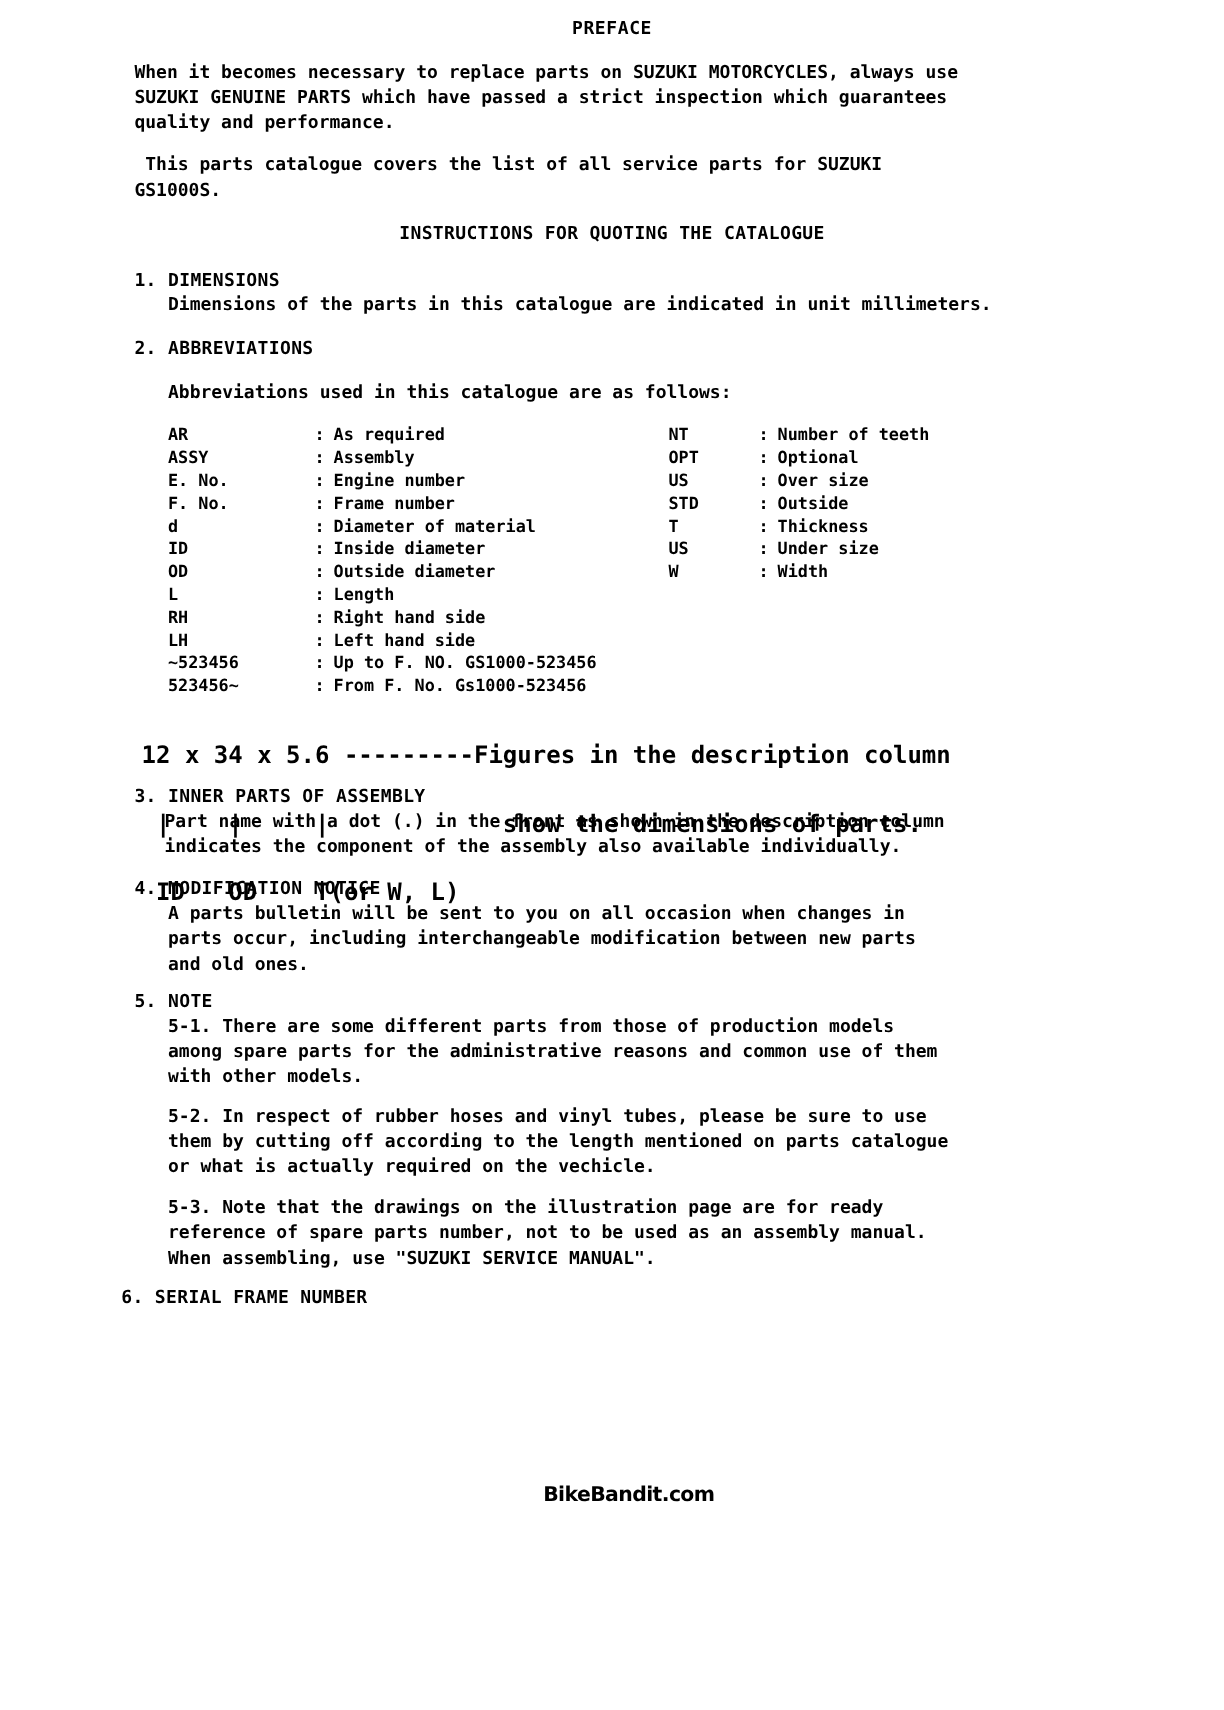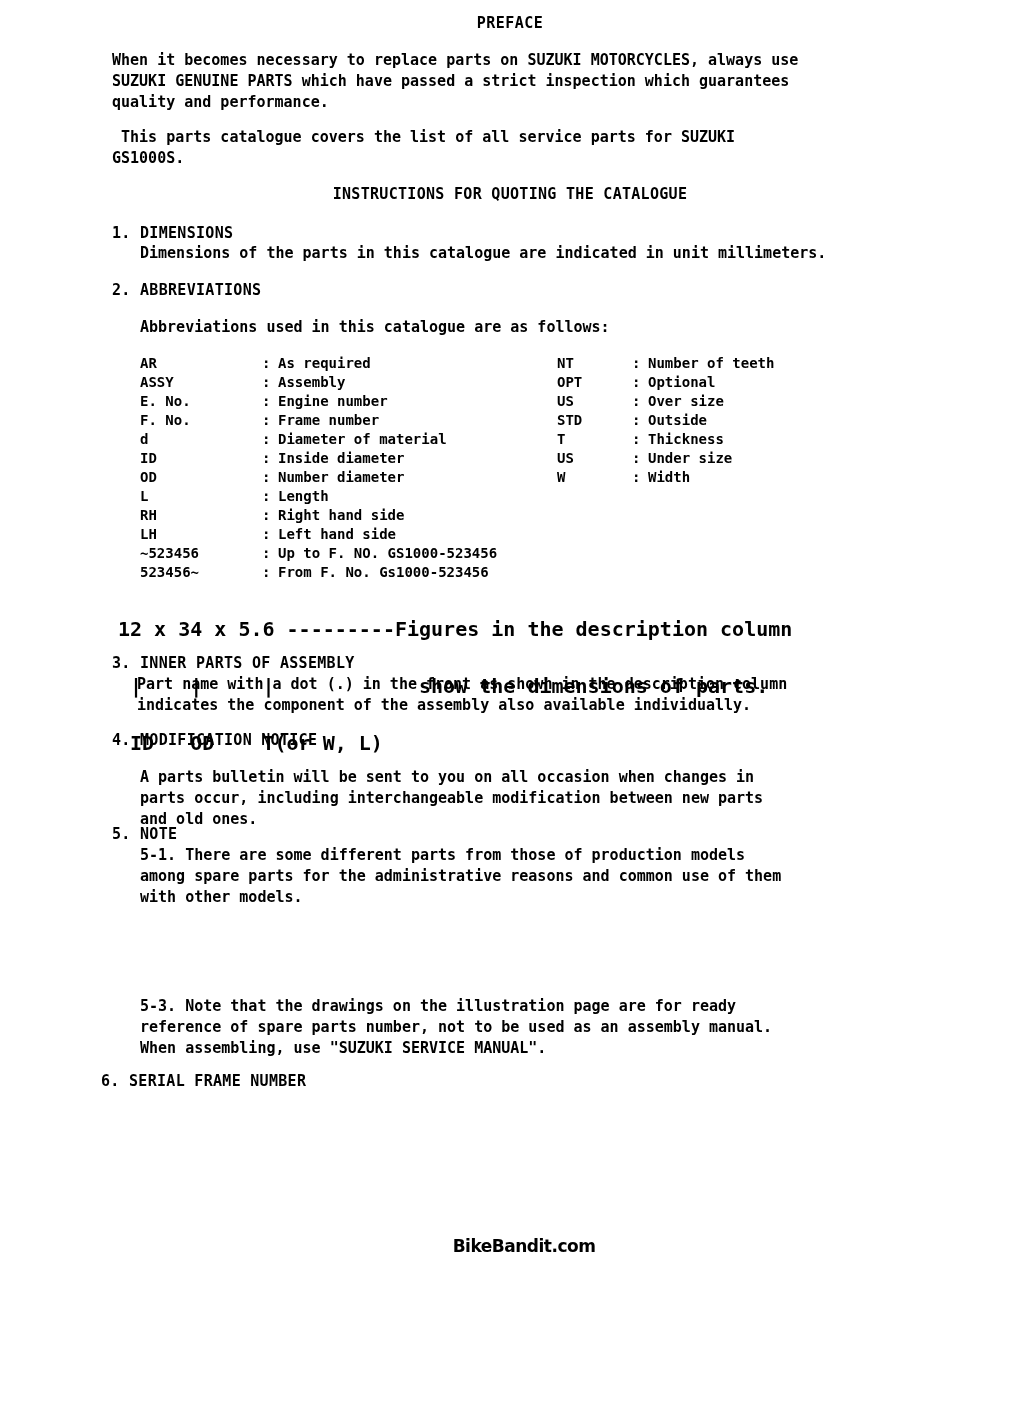--- a/index.html
+++ b/index.html
@@ -133,21 +133,21 @@
   <div class="sec-head" style="left:112px; top:281px;">2. ABBREVIATIONS</div>
   <div class="sec-body" style="left:140px; top:317px;">Abbreviations used in this catalogue are as follows:</div>
 
   <div class="abbr-table" style="left:140px; top:354px;">
       <span class="abbr-row"><span class="abbr-key">AR</span><span class="abbr-sep">:</span><span class="abbr-val">As required</span></span>
       <span class="abbr-row"><span class="abbr-key">ASSY</span><span class="abbr-sep">:</span><span class="abbr-val">Assembly</span></span>
       <span class="abbr-row"><span class="abbr-key">E. No.</span><span class="abbr-sep">:</span><span class="abbr-val">Engine number</span></span>
       <span class="abbr-row"><span class="abbr-key">F. No.</span><span class="abbr-sep">:</span><span class="abbr-val">Frame number</span></span>
       <span class="abbr-row"><span class="abbr-key">d</span><span class="abbr-sep">:</span><span class="abbr-val">Diameter of material</span></span>
       <span class="abbr-row"><span class="abbr-key">ID</span><span class="abbr-sep">:</span><span class="abbr-val">Inside diameter</span></span>
-      <span class="abbr-row"><span class="abbr-key">OD</span><span class="abbr-sep">:</span><span class="abbr-val">Number diameter</span></span>
+      <span class="abbr-row"><span class="abbr-key">OD</span><span class="abbr-sep">:</span><span class="abbr-val">Outside diameter</span></span>
       <span class="abbr-row"><span class="abbr-key">L</span><span class="abbr-sep">:</span><span class="abbr-val">Length</span></span>
       <span class="abbr-row"><span class="abbr-key">RH</span><span class="abbr-sep">:</span><span class="abbr-val">Right hand side</span></span>
       <span class="abbr-row"><span class="abbr-key">LH</span><span class="abbr-sep">:</span><span class="abbr-val">Left hand side</span></span>
       <span class="abbr-row"><span class="abbr-key">~523456</span><span class="abbr-sep">:</span><span class="abbr-val">Up to F. NO. GS1000-523456</span></span>
       <span class="abbr-row"><span class="abbr-key">523456~</span><span class="abbr-sep">:</span><span class="abbr-val">From F. No. Gs1000-523456</span></span>
     </div>
 
   <div class="abbr-table" style="left:557px; top:354px;">
       <span class="abbr-row"><span class="abbr-key" style="width: 75px;">NT</span><span class="abbr-sep">:</span><span class="abbr-val">Number of teeth</span></span>
       <span class="abbr-row"><span class="abbr-key" style="width: 75px;">OPT</span><span class="abbr-sep">:</span><span class="abbr-val">Optional</span></span>
@@ -162,28 +162,31 @@
     <span class="dim-line">12 x 34 x 5.6 ---------Figures in the description column</span>
     <span class="dim-line"> |    |     |            show the dimensions of parts.</span>
     <span class="dim-line"> ID   OD    T(or W, L)</span>
   </div>
 
   <div class="sec-head" style="left:112px; top:654px;">3. INNER PARTS OF ASSEMBLY</div>
   <div class="sec-body" style="left:137px; top:674px;">Part name with a dot (.) in the front as shown in the description column
 indicates the component of the assembly also available individually.</div>
 
   <div class="sec-head" style="left:112px; top:731px;">4. MODIFICATION NOTICE</div>
-  <div class="sec-body" style="left:140px; top:767px;">A parts bulletin will be sent to you on all occasion when changes in
+  <div class="sec-body" style="left:140px; top:751px;">A parts bulletin will be sent to you on all occasion when changes in
 parts occur, including interchangeable modification between new parts
 and old ones.</div>
 
   <div class="sec-head" style="left:112px; top:825px;">5. NOTE</div>
   <div class="sec-body" style="left:140px; top:845px;">5-1. There are some different parts from those of production models
 among spare parts for the administrative reasons and common use of them
 with other models.</div>
+  <div class="sec-body" style="left:140px; top:920px;">5-2. In respect of rubber hoses and vinyl tubes, please be sure to use
+them by cutting off according to the length mentioned on parts catalogue
+or what is actually required on the vechicle.</div>
   <div class="sec-body" style="left:140px; top:996px;">5-3. Note that the drawings on the illustration page are for ready
 reference of spare parts number, not to be used as an assembly manual.
 When assembling, use "SUZUKI SERVICE MANUAL".</div>
 
   <div class="sec-head" style="left:101px; top:1072px;">6. SERIAL FRAME NUMBER</div>
 
   <div class="footer-logo" style="top:1236px;">BikeBandit.com</div>
 
 </div>
 

